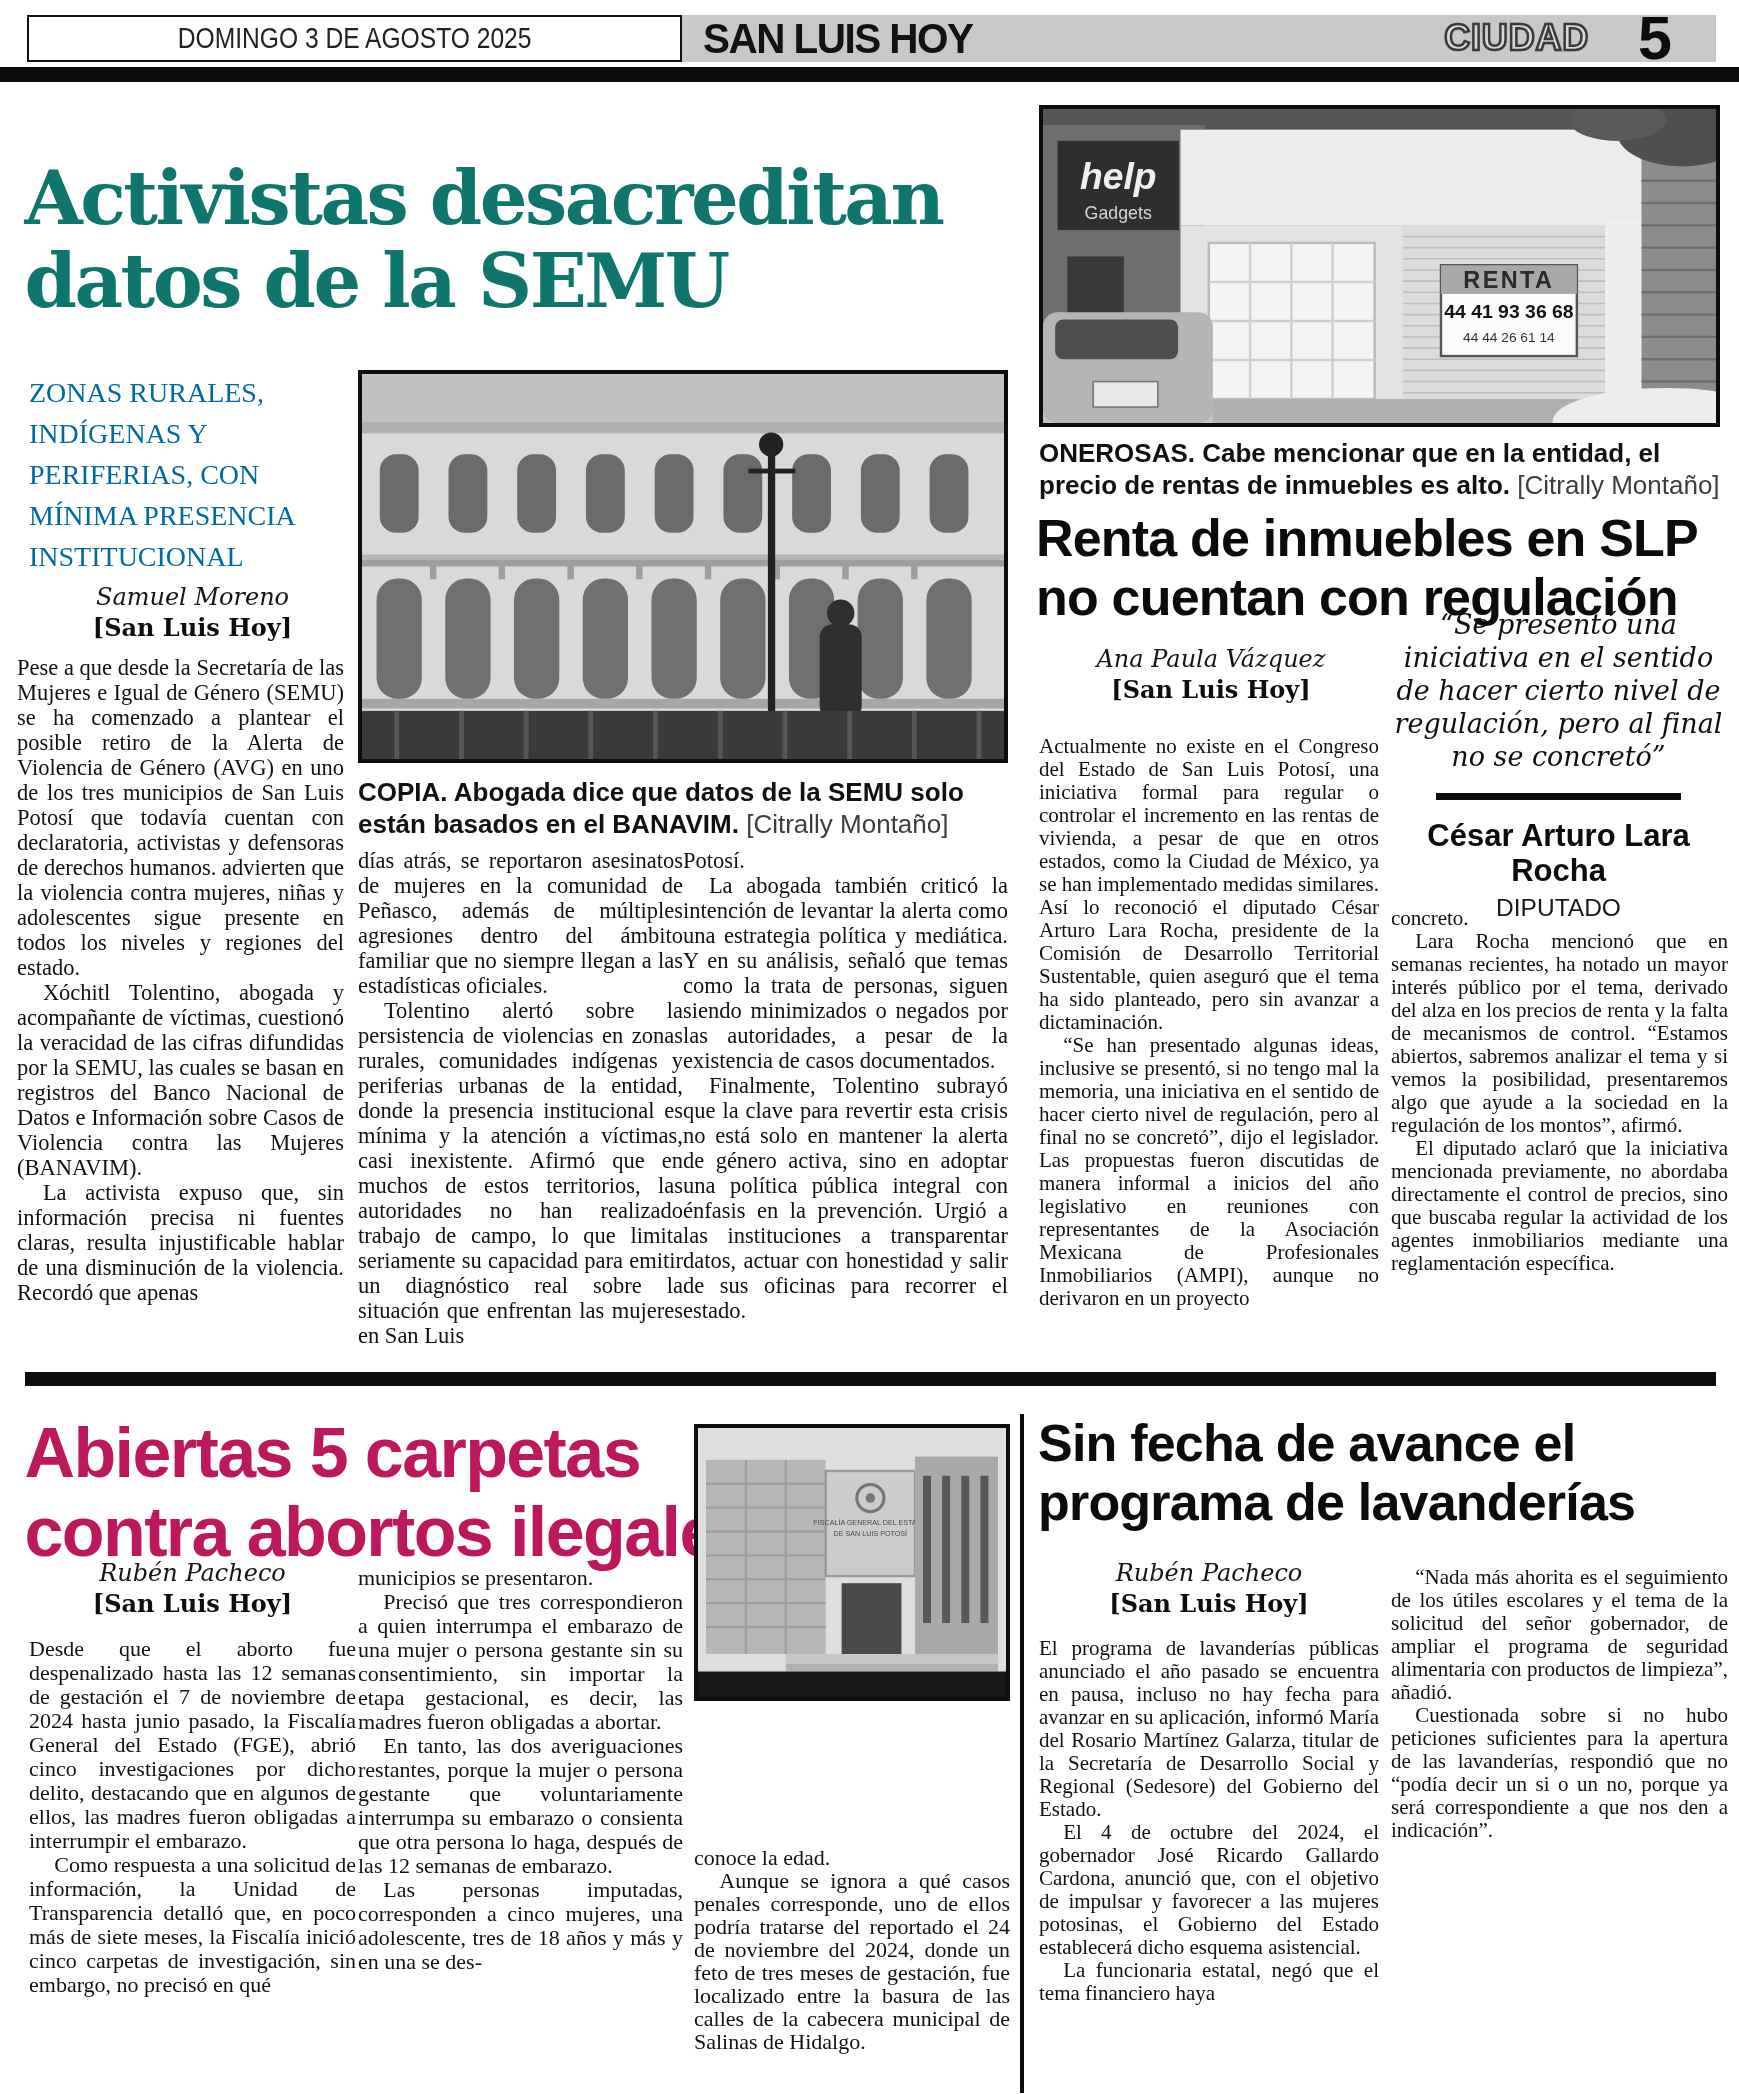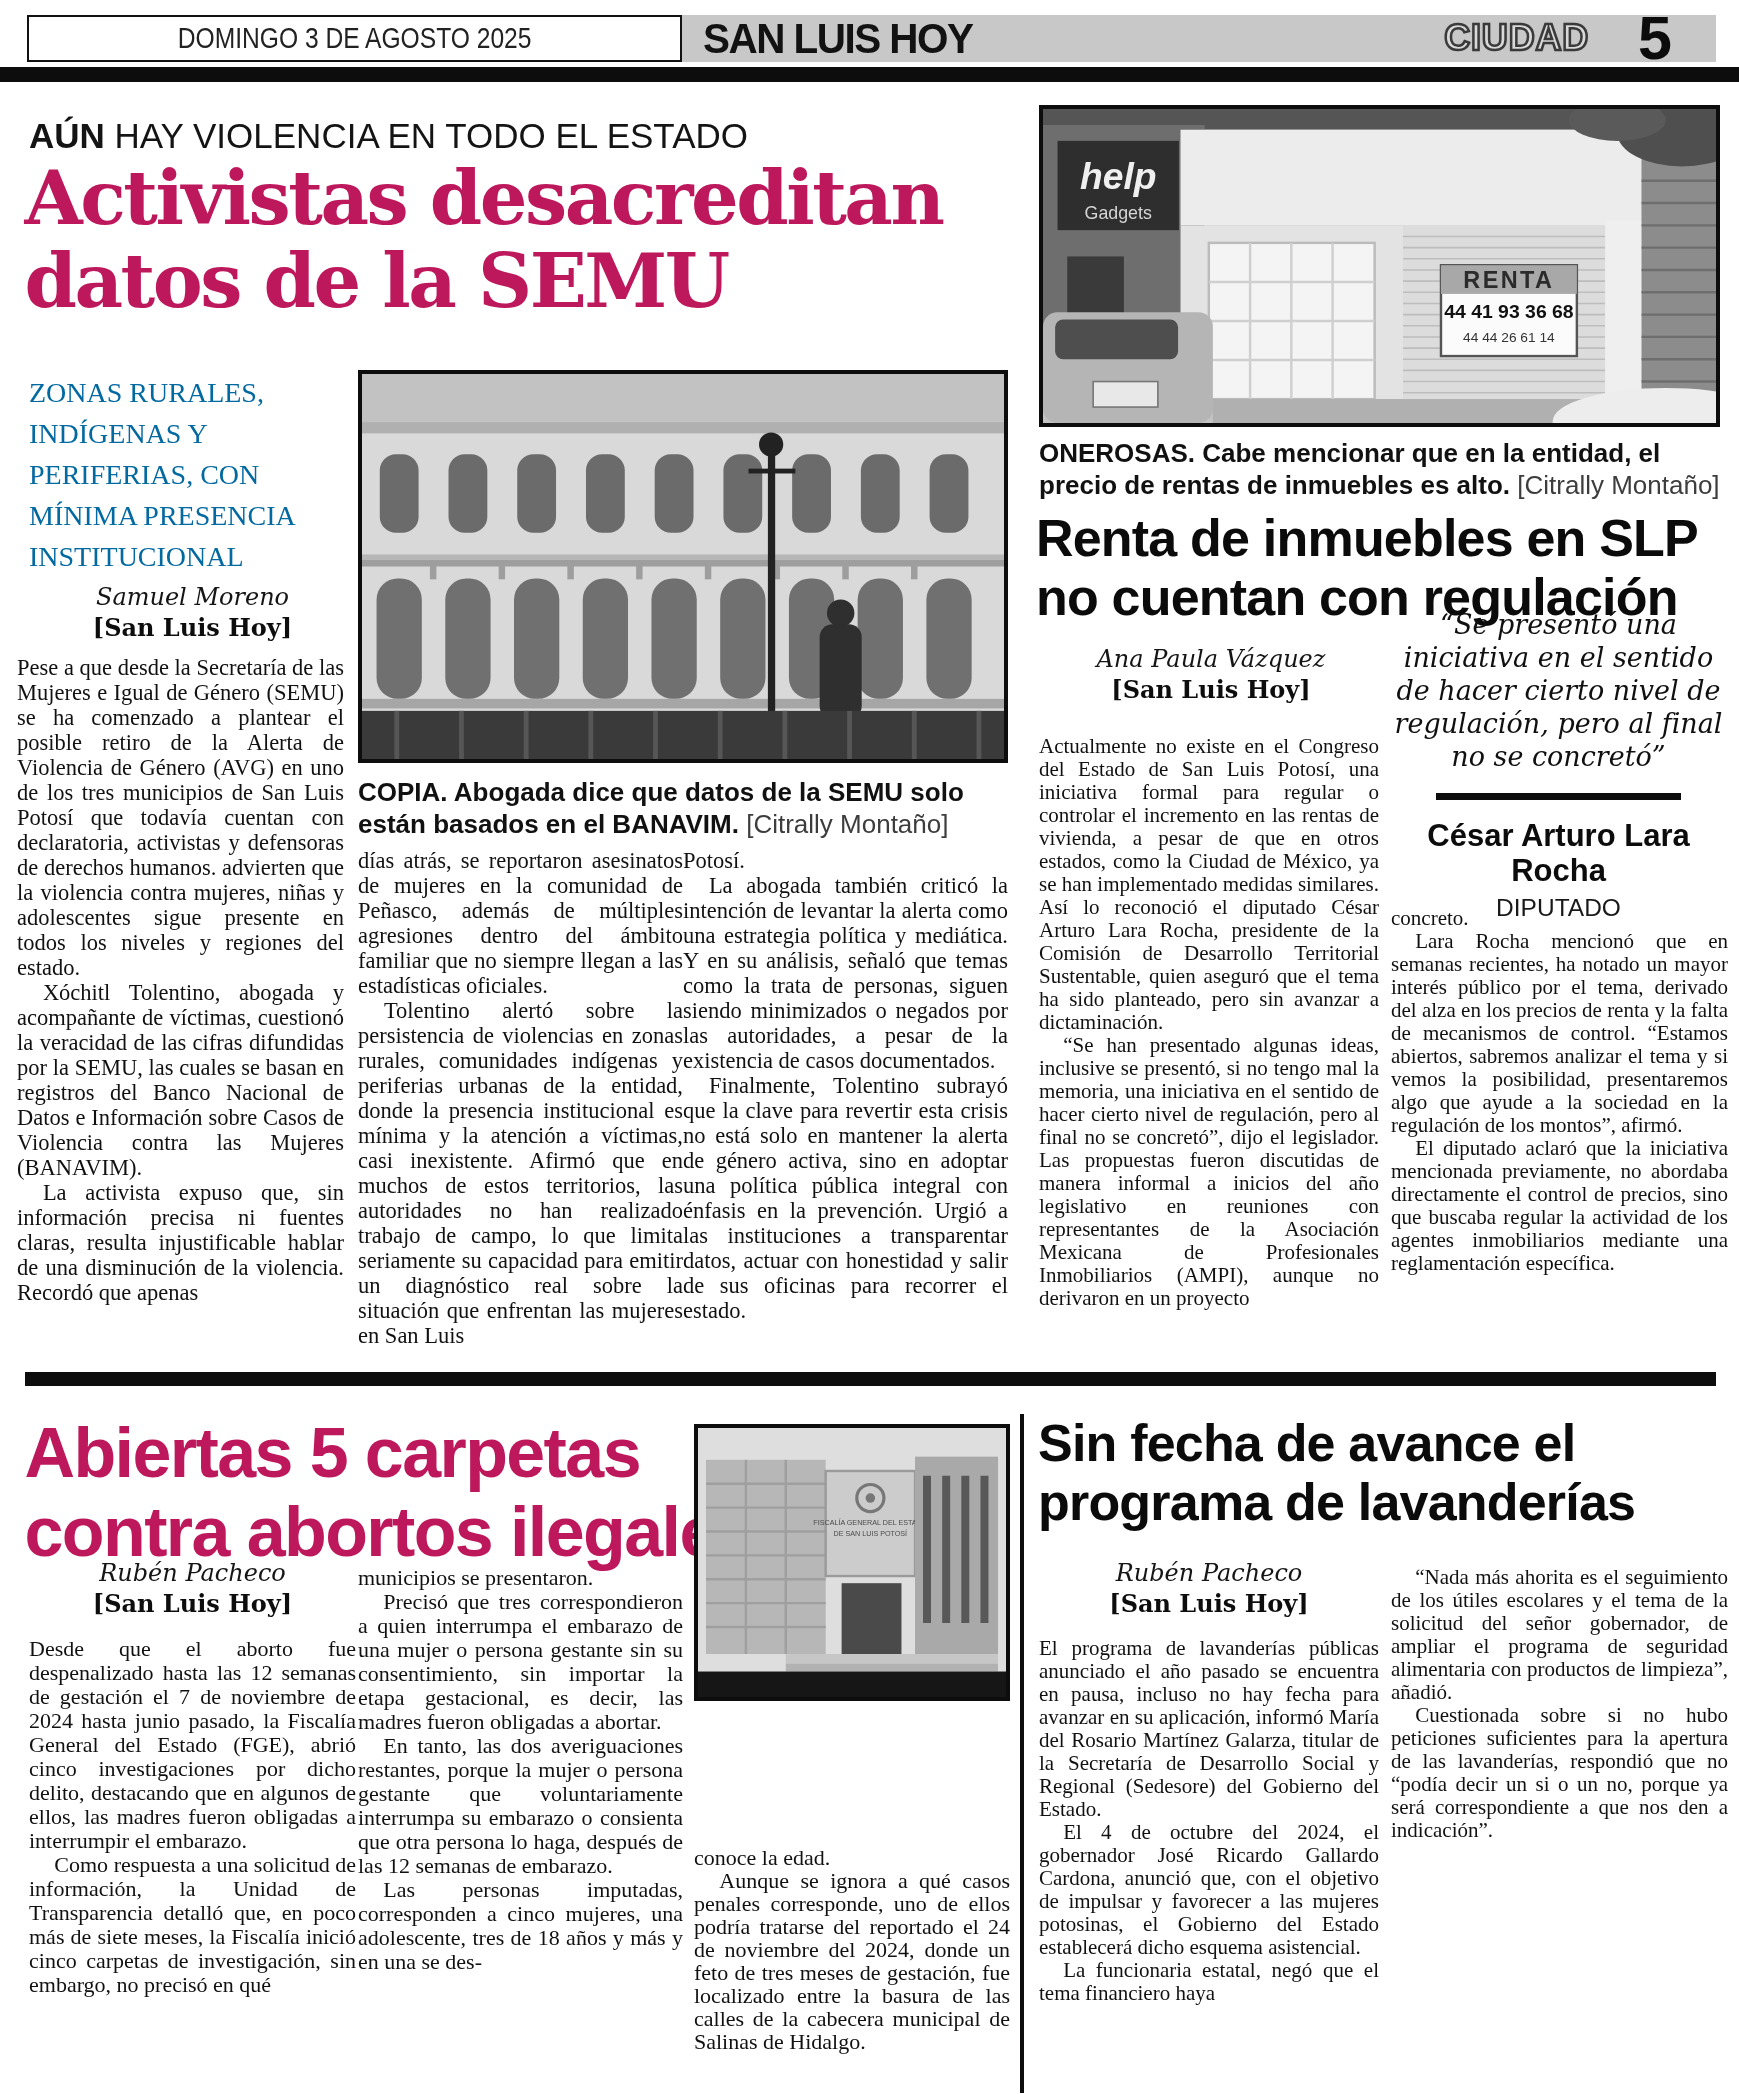--- a/index.html
+++ b/index.html
@@ -21,21 +21,21 @@
                 text-shadow:0 0 1.6px #3a3a3a;white-space:nowrap;}
   .mast-page{margin-left:49px;font-family:"Liberation Sans",sans-serif;font-weight:900;font-size:61px;color:#0c0c0c;}
   .top-bar{left:0;top:67px;width:1740px;height:14.7px;background:#0d0d0d;}
   .mid-bar{left:24.5px;top:1372px;width:1691px;height:14px;background:#0d0d0d;}
   .v-bar{left:1020px;top:1414px;width:4.1px;height:679px;background:#0d0d0d;}
 
   
   .kicker{font-family:"Liberation Sans",sans-serif;font-size:35px;color:#141414;white-space:nowrap;}
   .kicker b{font-weight:800;}
   .headline-slab{font-family:"DejaVu Serif",serif;font-weight:900;font-size:75px;line-height:83px;
-                 letter-spacing:-2.5px;color:#be185d;}
+                 letter-spacing:-2.5px;color:#0f766e;}
   .headline-sans-xl{font-family:"Liberation Sans",sans-serif;font-weight:800;font-size:70px;line-height:79px;
                     letter-spacing:-1.6px;color:#be185d;}
   .headline-sans{font-family:"Liberation Sans",sans-serif;font-weight:800;font-size:52px;line-height:59px;
                  letter-spacing:-0.8px;color:#0b0b0b;}
   .deck{font-family:Liberation Serif, serif;font-size:28px;line-height:41px;color:#0369a1;}
   .byline{text-align:center;}
   .byl-name{display:block;font-family:"DejaVu Serif",serif;font-style:italic;font-size:24px;line-height:29.5px;color:#151515;}
   .byl-credit{display:block;font-family:"DejaVu Serif",serif;font-weight:bold;font-size:24px;line-height:29.5px;color:#0d0d0d;}
 
   .body-col p{margin:0;text-align:justify;hyphens:auto;-webkit-hyphens:auto;}
@@ -67,21 +67,20 @@
   <div class="abs date-box">
     <span>DOMINGO 3 DE AGOSTO 2025</span>
   </div>
   <div class="abs mast-band">
     <span class="mast-title">SAN LUIS HOY</span>
     <span class="mast-section">CIUDAD</span>
     <span class="mast-page">5</span>
   </div>
   <div class="abs top-bar"></div>
 
-  <div class="abs kicker" style="left:29px;top:116px;"><b>AÚN</b><span> HAY VIOLENCIA EN TODO EL ESTADO</span></div>
 
   <div class="abs headline-slab" style="left:24.5px;top:157px;width:1011px;">
     <div>Activistas desacreditan</div>
     <div>datos de la SEMU</div>
   </div>
 
   <div class="abs deck" style="left:29px;top:372px;width:331px;">ZONAS RURALES, INDÍGENAS Y PERIFERIAS, CON MÍNIMA PRESENCIA INSTITUCIONAL</div>
 
   <div class="abs byline" style="left:29px;top:583px;width:327px;">
     <span class="byl-name">Samuel Moreno</span>

